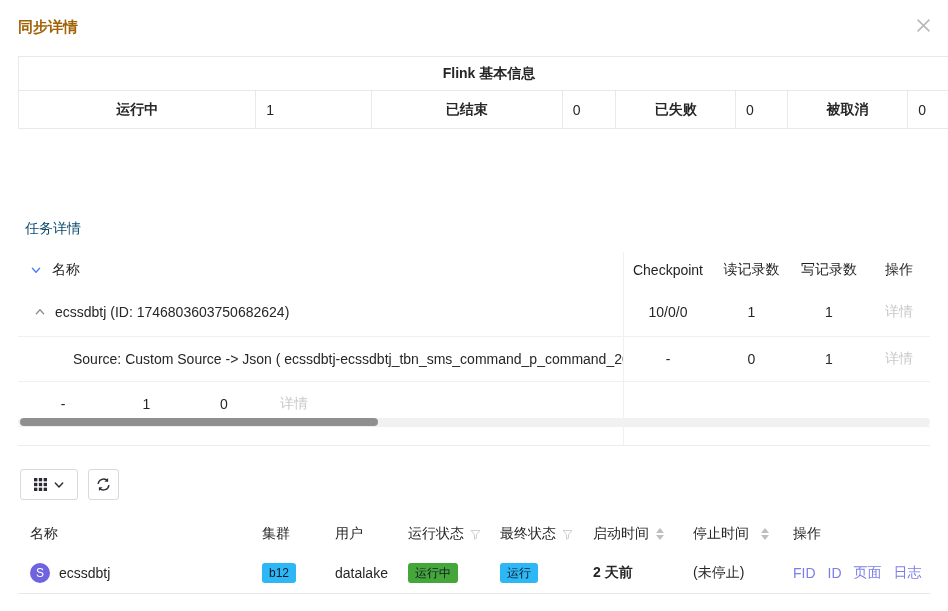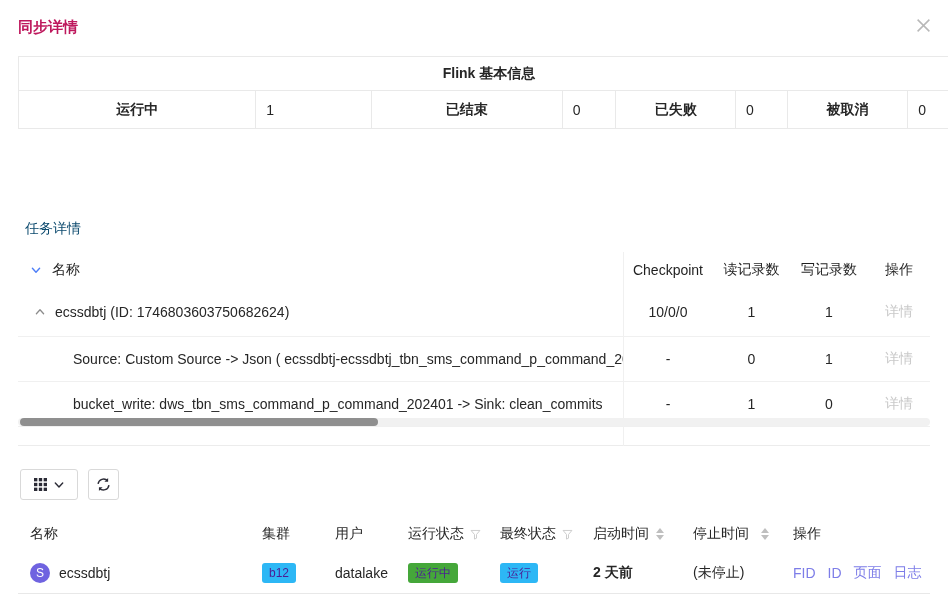--- a/index.html
+++ b/index.html
@@ -1,21 +1,21 @@
 <!DOCTYPE html>
 <html><head>
 <meta charset="utf-8">
 <style>
   * { margin:0; padding:0; box-sizing:border-box; }
   html,body { background:#fff; }
   body { font-family:"Liberation Sans","DejaVu Sans",sans-serif; color:#262626; }
   .modal { position:relative; width:948px; height:611px; background:#fff; overflow:hidden; }
 
   
-  .dlg-title { position:absolute; top:18px; left:18px; font-size:15px; font-weight:700; color:#be185d; }
+  .dlg-title { position:absolute; top:18px; left:18px; font-size:15px; font-weight:700; color:#a16207; }
   .dlg-close { position:absolute; top:17px; right:17px; width:16px; height:16px; cursor:pointer; display:flex; align-items:center; justify-content:center; }
 
   
   .flink-table { position:absolute; top:56px; left:18px; width:942px; border-collapse:collapse; font-size:14px; }
   .flink-table th, .flink-table td { border:1px solid #e9e9e9; }
   .flink-table th { font-weight:700; text-align:center; color:#262626; }
   .flink-table td { text-align:left; padding-left:10px; color:#262626; }
   .flink-table tr.cap  td { height:34px; text-align:center; font-weight:700; padding-left:0; }
   .flink-table tr.r1 th, .flink-table tr.r1 td { height:39px; }
   .flink-table tr.r2 th, .flink-table tr.r2 td { height:38px; }
@@ -56,21 +56,21 @@
   .jc { padding-left:12px; display:flex; align-items:center; overflow:hidden; white-space:nowrap; }
   .jc1 { width:232px; gap:9px; }
   .jc2 { width:73px; }
   .jc3 { width:73px; }
   .jc4 { width:92px; gap:6px; }
   .jc5 { width:93px; gap:6px; }
   .jc6 { width:100px; gap:7px; }
   .jc7 { width:100px; gap:12px; }
   .jc8 { width:149px; gap:12px; }
   .avatar { width:20px; height:20px; border-radius:50%; background:#6f63e0; color:#fff; font-size:12px; display:flex; align-items:center; justify-content:center; flex:0 0 auto; }
-  .badge { display:inline-block; color:#4c1d95; font-size:12px; line-height:20px; padding:0 7px; border-radius:3px; }
+  .badge { display:inline-block; color:#0f172a; font-size:12px; line-height:20px; padding:0 7px; border-radius:3px; }
   .badge-cyan { background:#2db7f5; }
   .badge-green { background:#45a73a; }
   .bold { font-weight:700; }
   .j-link { color:#7d7de8; cursor:pointer; }
   .sorter { display:inline-flex; flex-direction:column; gap:2px; }
   .sorter i { width:0; height:0; border-left:4px solid transparent; border-right:4px solid transparent; display:block; }
   .sorter .up { border-bottom:5px solid #bfbfbf; }
   .sorter .down { border-top:5px solid #bfbfbf; }
 </style>
 </head>
@@ -150,23 +150,20 @@
       <div class="c-name" style="padding-left:55px;">
         <span>Source: Custom Source -&gt; Json ( ecssdbtj-ecssdbtj_tbn_sms_command_p_command_202401 ) -&gt; Rej</span>
       </div>
       <div class="c-cp">-</div>
       <div class="c-rd">0</div>
       <div class="c-wr">1</div>
       <div class="c-op"><span class="t-link-disabled">详情</span></div>
     </div>
 
     <div class="t-row t-r3">
-      <div class="c-name" style="padding-left:55px;">
-        <span>bucket_write: dws_tbn_sms_command_p_command_202401 -&gt; Sink: clean_commits</span>
-      </div>
       <div class="c-cp">-</div>
       <div class="c-rd">1</div>
       <div class="c-wr">0</div>
       <div class="c-op"><span class="t-link-disabled">详情</span></div>
     </div>
 
     <div class="fixed-edge"></div>
     <div class="hscroll">
       <div class="thumb"></div>
     </div>

